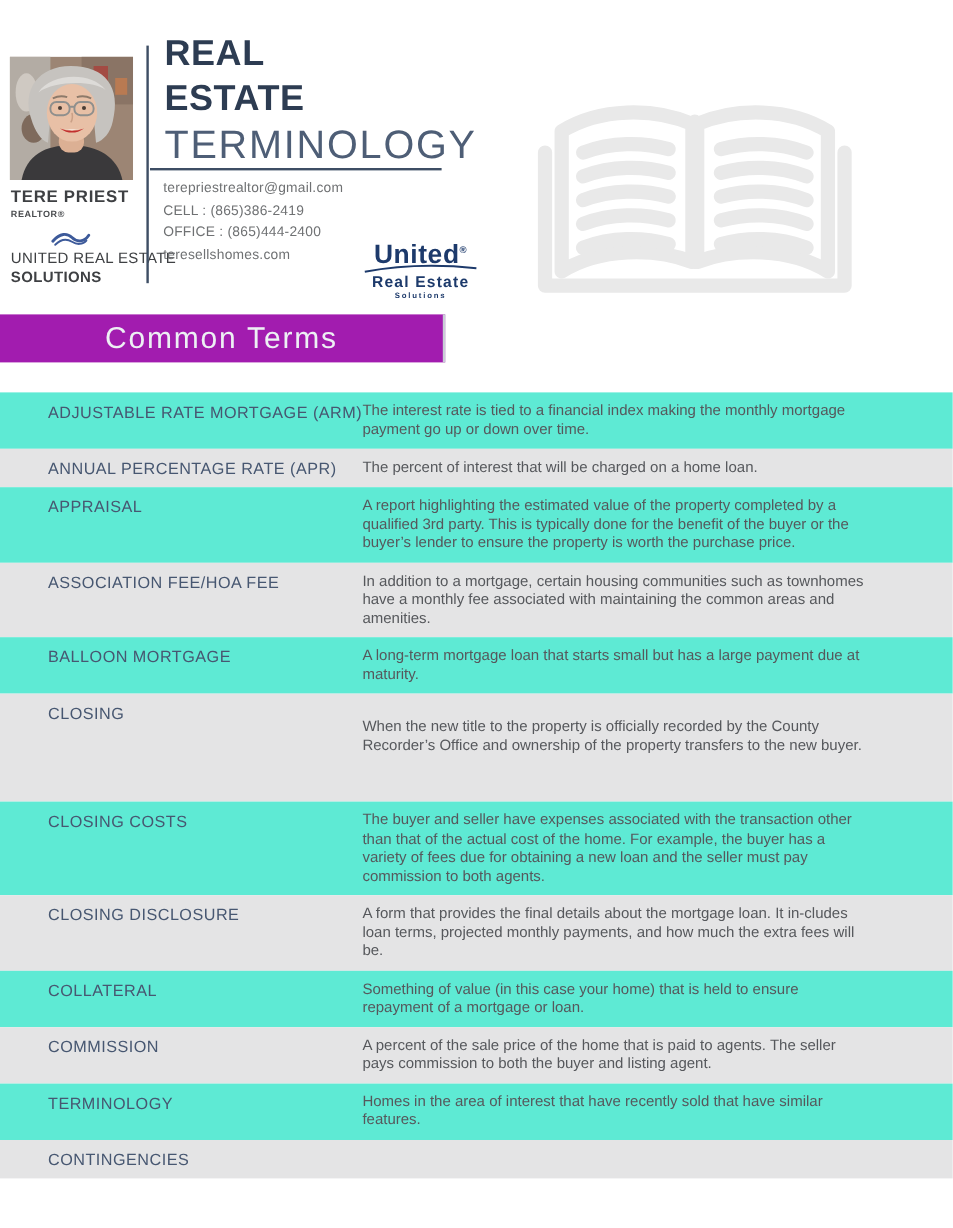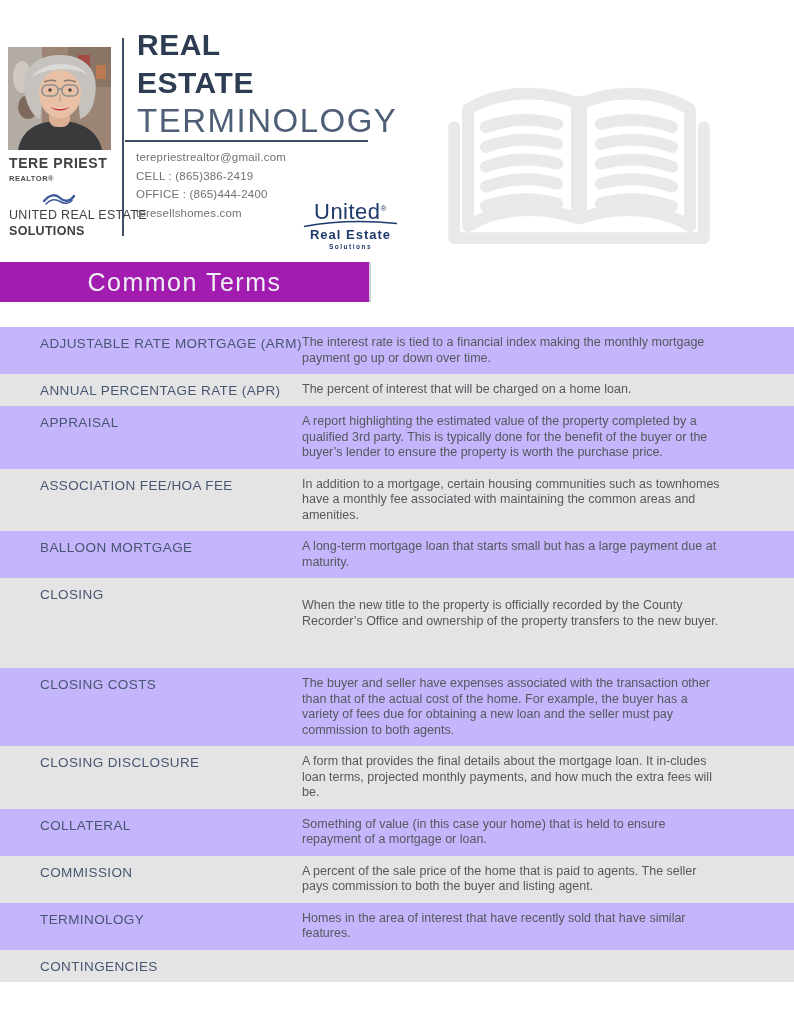--- a/index.html
+++ b/index.html
@@ -24,36 +24,36 @@
   .title-block { position:absolute; left:137px; top:26px; line-height:38px; }
   .title-bold { font-size:30px; font-weight:800; letter-spacing:.5px; color:#2d3c52; }
   .title-light { font-size:33px; font-weight:400; letter-spacing:1.5px; color:#4e5e76; }
   .hline { position:absolute; left:125px; top:140px; width:243px; height:2px; background:#3e4e64; }
 
   .contact { position:absolute; left:136px; top:148px; font-size:11.5px; line-height:18.5px;
              color:#6f7173; letter-spacing:.2px; }
 
   .united-logo { position:absolute; left:303px; top:199px; width:95px; text-align:center;
                  color:#1d3a6b; }
-  .united-main { font-size:22px; font-weight:400; letter-spacing:.5px; line-height:20px;text-align:center; }
+  .united-main { font-size:22px; font-weight:700; letter-spacing:.5px; line-height:20px;text-align:center; }
   .united-reg { font-size:8px; vertical-align:super; }
   .united-swoosh { display:block; margin:-2px auto 0; }
   .united-re { font-size:13px; font-weight:700; letter-spacing:1px; line-height:13px; }
   .united-sol { font-size:6.5px; font-weight:600; letter-spacing:1.5px; margin-top:2px; }
 
   .book { position:absolute; left:440px; top:42px; width:278px; height:208px; }
 
   
   .banner { position:absolute; left:0; top:262px; width:371px; height:40px; background:#a21caf;
             border-right:2px solid #c9ced6; display:flex; align-items:center; justify-content:center; }
   .banner span { color:#edf0f4; font-size:25px; font-weight:300; letter-spacing:1.5px; }
 
   
   .terms { position:absolute; left:0; top:327px; width:794px; }
-  .term-row { display:flex; padding:8px 0; background:#c4b5fd; }
+  .term-row { display:flex; padding:8px 0; background:#5eead4; }
   .term-row:nth-child(even) { background:#e4e4e5; }
   .term-label { width:302px; padding-left:40px; font-size:13.5px; letter-spacing:.4px;
                 color:#475771; padding-top:1px; }
   .term-def { width:424px; font-size:12.5px; line-height:15.5px; color:#56585c; }
   .term-row:nth-child(6) .term-def { padding-top:12px; }
   .term-row:nth-child(6) { min-height:90px; }
 </style>
 </head>
 <body>
 

